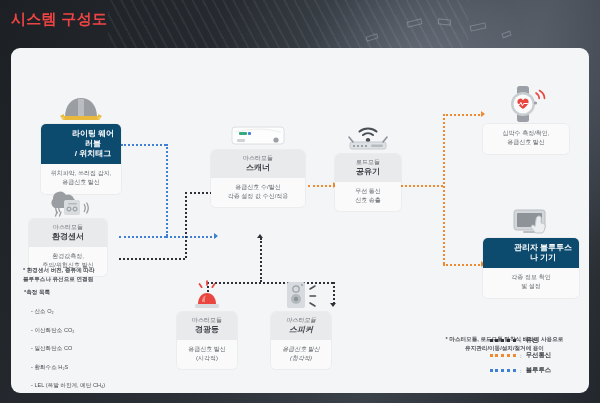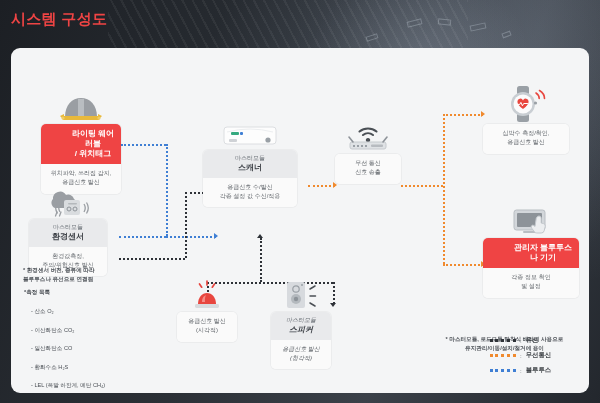--- a/index.html
+++ b/index.html
@@ -60,21 +60,21 @@
     background: #fafafa;
     border-radius: 5px;
     overflow: hidden;
     box-shadow: 0 0 0 1px rgba(0,0,0,.035);
     text-align: center;
   }
   .card-head {
     padding: 5px 4px 5px;
     line-height: 1.25;
   }
-  .card-head.teal { background: #ef4444; color: #ffffff; padding-left: 28px; }
+  .card-head.teal { background: #0c4a6e; color: #ffffff; padding-left: 28px; }
   .card-head.gray { background: #e9eaec; color: #3b3f45; }
   .head-sub { display: block; font-size: 6px; font-weight: 400; color: #6c7278; }
   .head-main { display: block; font-size: 8px; font-weight: 700; }
   .card-head.teal .head-main { font-size: 8px; font-weight: 700; }
   .card-body {
     padding: 5px 3px 6px;
     font-size: 6px; line-height: 1.55; color: #5e6368;
     background: #fafafa;
   }
   .card-body span { display: block; }
@@ -216,21 +216,21 @@
         <span class="head-sub">마스터모듈</span>
         <span class="head-main">환경센서</span>
       </div>
       <div class="card-body">
         <span>환경값측정,</span>
         <span>주의/위험신호 발신</span>
       </div>
     </div>
   </div>
 
-  <div class="node" style="left:192px; top:68px; width:94px;">
+  <div class="node" style="left:200px; top:68px; width:94px;">
     <div class="icon-wrap" style="height:34px;">
       <svg width="62" height="30" viewBox="0 0 62 30">
         <rect x="5" y="7" width="52" height="17" rx="3" fill="#fdfdfd" stroke="#dcdee1" stroke-width="1"></rect>
         <path d="M8 12 q23 -6 46 0" fill="none" stroke="#eceef0" stroke-width="1"></path>
         <rect x="12" y="12" width="8" height="3" rx="1" fill="#35a97f"></rect>
         <rect x="21" y="12" width="3" height="3" rx="1" fill="#3f7fd4"></rect>
         <rect x="10" y="19" width="8" height="3" rx="1" fill="#cfd2d6"></rect>
         <circle cx="49" cy="20" r="2.6" fill="#9aa0a6"></circle>
       </svg>
     </div>
@@ -260,20 +260,24 @@
             <rect x="15" y="23" width="2" height="2"></rect>
           <rect x="19" y="23" width="2" height="2"></rect>
             <rect x="23" y="23" width="2" height="2"></rect>
         </g>
         <rect x="29" y="22.5" width="12" height="2.5" rx="1" fill="#b7bbc0"></rect>
         <path d="M11 20 l-4 -5" stroke="#8e9399" stroke-width="1.6" stroke-linecap="round"></path>
         <path d="M41 20 l4 -5" stroke="#8e9399" stroke-width="1.6" stroke-linecap="round"></path>
       </svg>
     </div>
     <div class="node-card">
+      <div class="card-head gray">
+        <span class="head-sub">로드모듈</span>
+        <span class="head-main">공유기</span>
+      </div>
       <div class="card-body">
         <span>무선 통신</span>
         <span>신호 송출</span>
       </div>
     </div>
   </div>
 
   <div class="node" style="left:472px; top:36px; width:86px;">
     <div class="icon-wrap" style="height:40px;">
       <svg width="44" height="40" viewBox="0 0 44 40">
@@ -325,20 +329,24 @@
           <path d="M17 3 v4"></path>
             <path d="M9.5 6 l2.2 3.2"></path>
             <path d="M24.5 6 l-2.2 3.2"></path>
         </g>
         <path d="M8 26 c0 -6.5 4 -11 9 -11 c5 0 9 4.5 9 11 Z" fill="#e8463f"></path>
         <path d="M12 24 c0 -4 2 -6.5 4 -6.8 c-1 1.6 -1.3 4 -1 6.8 Z" fill="#f58d88"></path>
         <rect x="5" y="26" width="24" height="4" rx="1.4" fill="#d8dbde"></rect>
       </svg>
     </div>
     <div class="node-card">
+      <div class="card-head gray">
+        <span class="head-sub">마스터모듈</span>
+        <span class="head-main">경광등</span>
+      </div>
       <div class="card-body">
         <span>응급신호 발신</span>
         <span>(시각적)</span>
       </div>
     </div>
   </div>
 
   <div class="node" style="left:260px; top:228px; width:60px;font-style:italic;">
     <div class="icon-wrap" style="height:36px;">
       <svg width="40" height="34" viewBox="0 0 40 34">

